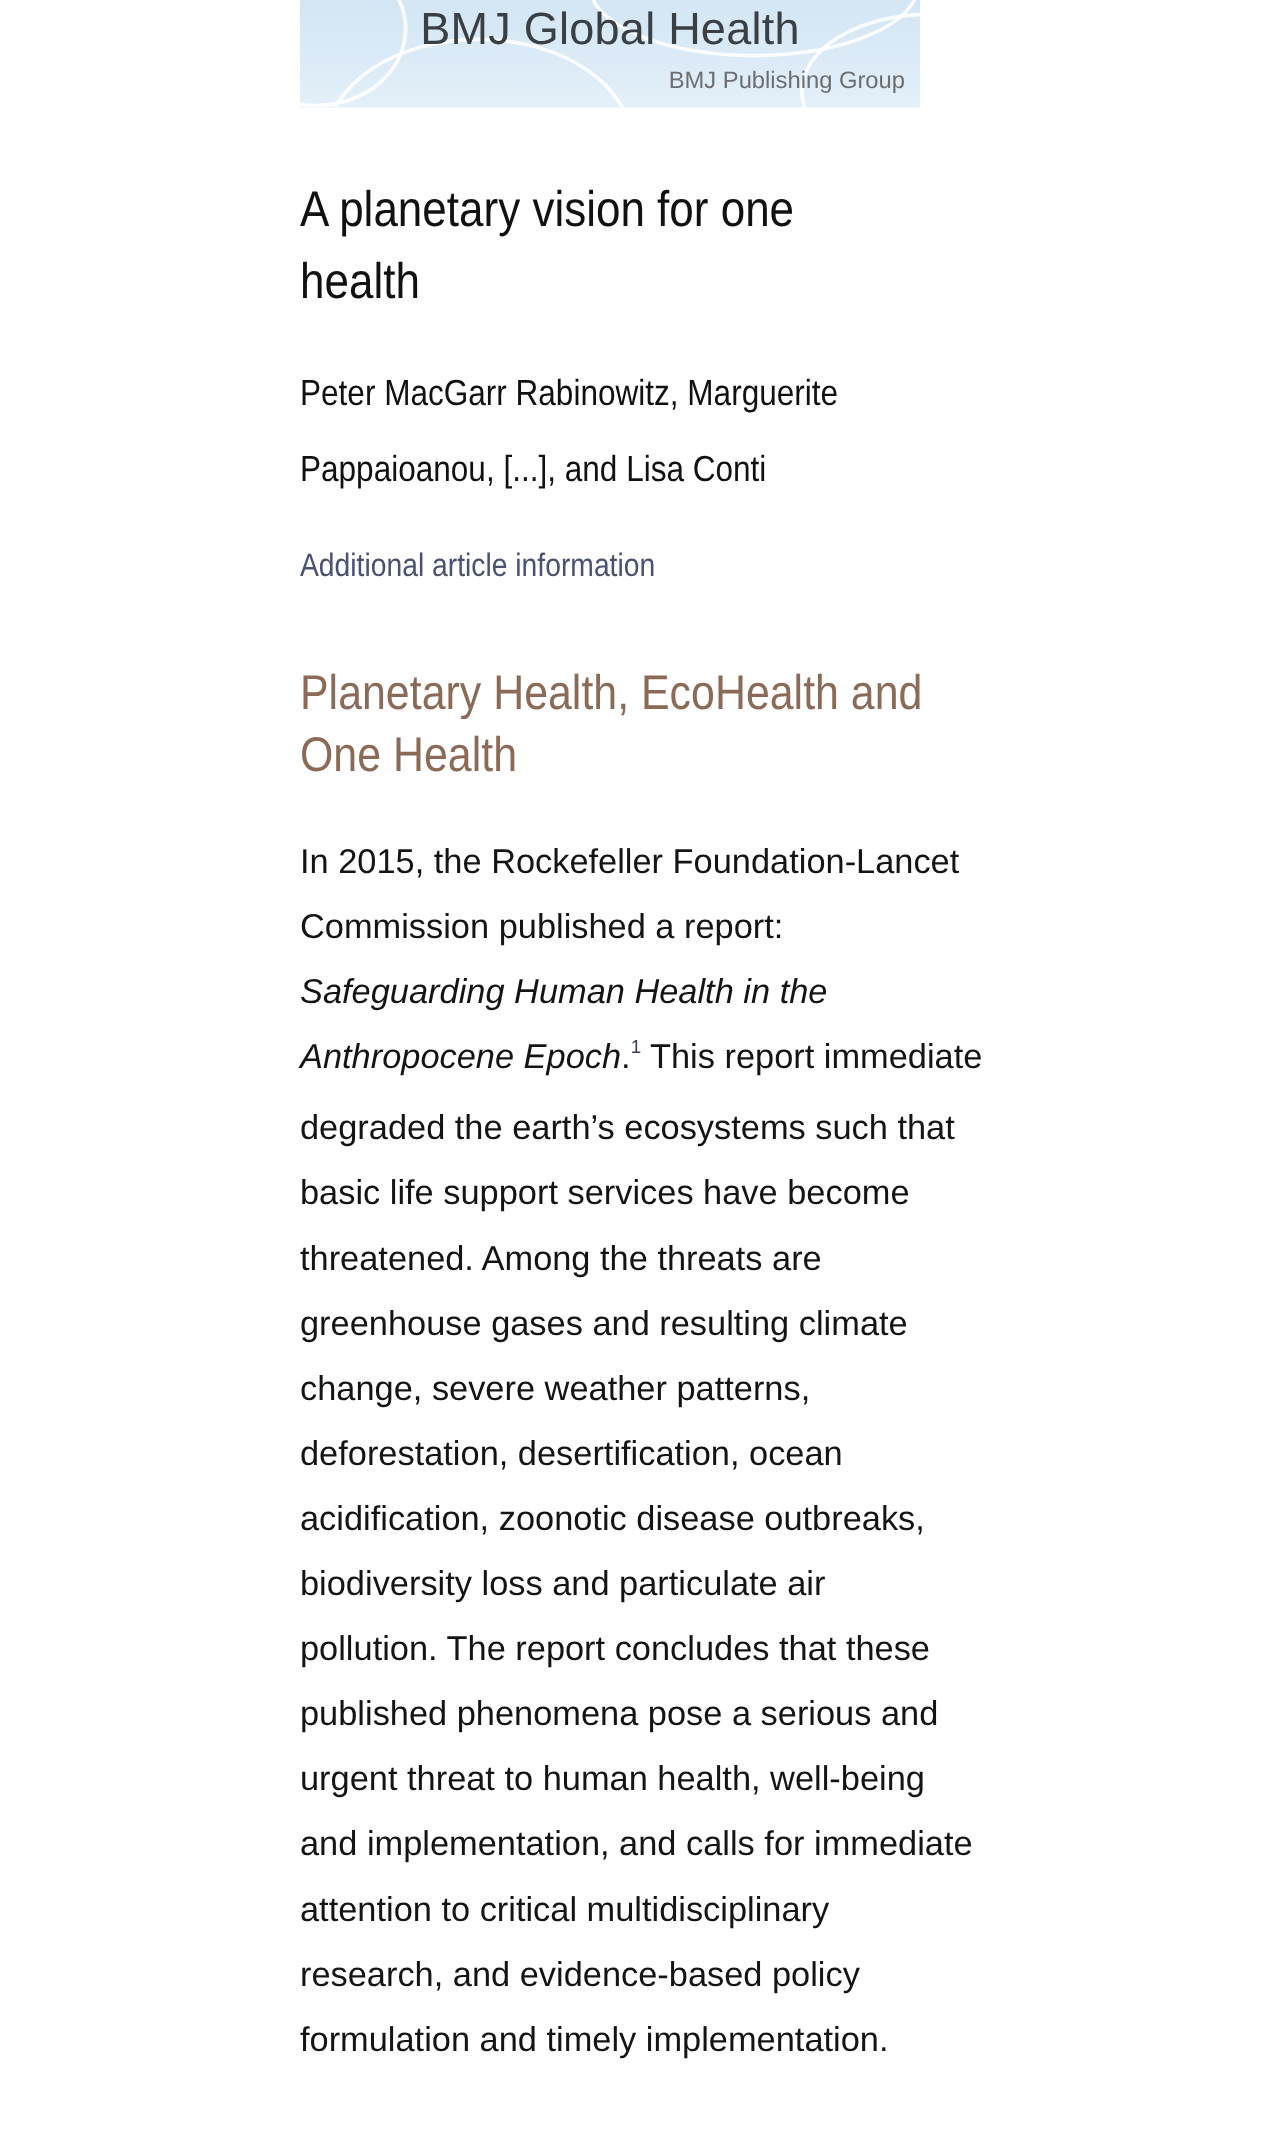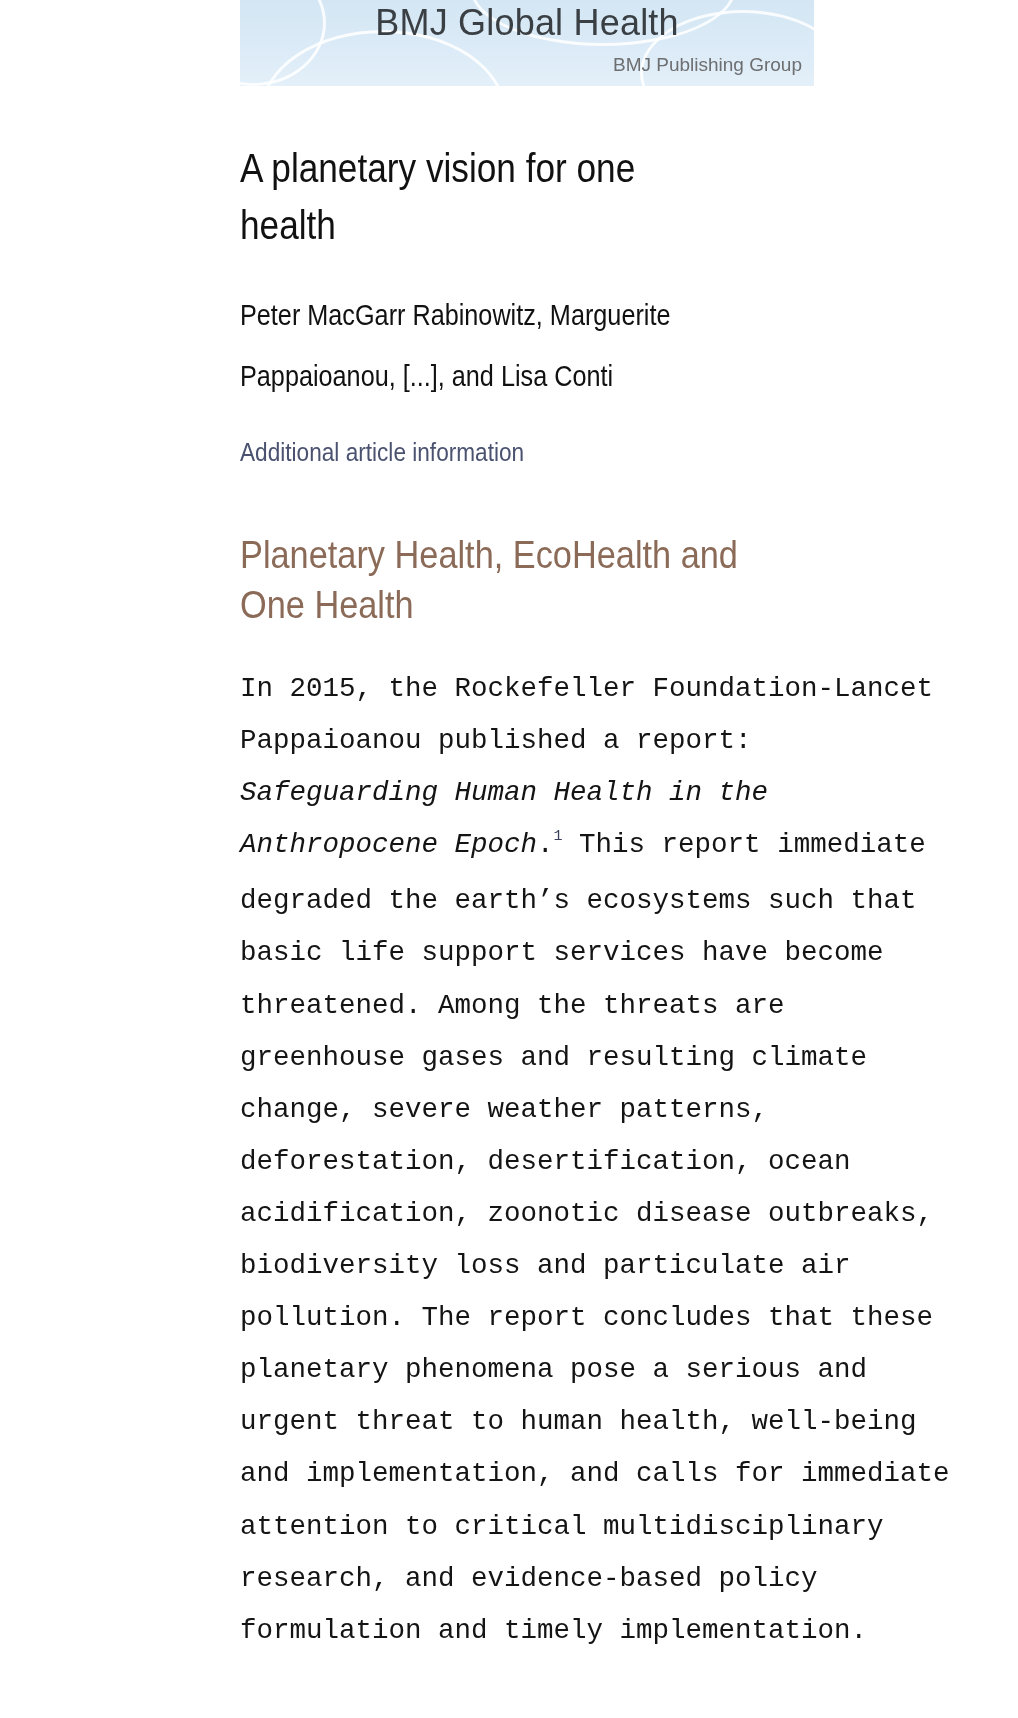--- a/index.html
+++ b/index.html
@@ -1,21 +1,20 @@
 <!DOCTYPE html>
 <html><head>
 <meta charset="utf-8">
 <style>
   html, body { margin: 0; padding: 0; background: #ffffff; }
   body { width: 1018px; height: 1718px; position: relative; overflow: hidden; }
   .banner {
-    position: absolute; left: 240px; top: 0; width: 540px; height: 86px;
+    position: absolute; left: 240px; top: 0; width: 496px; height: 86px;
     background: linear-gradient(180deg, #d4e6f4 0%, #dcebf7 60%, #e4f0f9 100%);
     overflow: hidden;
-    padding-left: 34px;
   }
   .cloud { position: absolute; border: 3px solid rgba(255,255,255,0.85); border-radius: 50%; }
   .banner-title {
     position: absolute; left: 0; right: 0; top: 2px; text-align: center;
     font-family: "Liberation Sans", sans-serif; font-size: 36px; color: #3a3f44;
     letter-spacing: 0.2px;
   }
   .banner-sub {
     position: absolute; right: 12px; top: 54px;
     font-family: "Liberation Sans", sans-serif; font-size: 19px; color: #6d6e70;
@@ -37,21 +36,21 @@
     font-family: "Liberation Sans", sans-serif; font-size: 26px; color: #4a5270;
     transform: scaleX(0.87); transform-origin: left top; white-space: nowrap; cursor: pointer;
   }
   .section-heading {
     position: absolute; top: 530px; left: 0;
     font-family: "Liberation Sans", sans-serif; font-size: 39px; line-height: 50px;
     color: #8b6b58; transform: scaleX(0.88); transform-origin: left top; white-space: nowrap;
   }
   .body-text {
     position: absolute; top: 663px; left: 0;
-    font-family: Liberation Mono, monospace; font-size: 27.5px; line-height: 52.1px;
+    font-family: Liberation Sans, sans-serif; font-size: 27.5px; line-height: 52.1px;
     color: #141414; white-space: nowrap;
   }
   .body-text em { font-style: italic; }
   .body-text sup { font-size: 15px; vertical-align: 0; position: relative; top: -12px; color: #3a3f5a; cursor: pointer; }
 </style>
 </head>
 <body>
 
 <div class="banner">
   <div class="cloud" style="left:-60px; top:-40px; width:140px; height:120px;"></div>
@@ -75,32 +74,32 @@
 
   <a class="article-info">Additional article information</a>
 
   <h2 class="section-heading" style="margin:0;font-weight:normal;">
     <span>Planetary Health, EcoHealth and</span>
     <span>One Health</span>
   </h2>
 
   <div class="body-text">
     <span class="line">In 2015, the Rockefeller Foundation-Lancet</span>
-    <span class="line">Pappaioanou published a report:</span>
+    <span class="line">Commission published a report:</span>
     <span class="line"><em>Safeguarding Human Health in the</em></span>
     <span class="line"><em>Anthropocene Epoch</em><span>.</span><sup>1</sup><span style="white-space:pre;"> This report immediate</span></span>
     <span class="line">degraded the earth’s ecosystems such that</span>
     <span class="line">basic life support services have become</span>
     <span class="line">threatened. Among the threats are</span>
     <span class="line">greenhouse gases and resulting climate</span>
     <span class="line">change, severe weather patterns,</span>
     <span class="line">deforestation, desertification, ocean</span>
     <span class="line">acidification, zoonotic disease outbreaks,</span>
     <span class="line">biodiversity loss and particulate air</span>
     <span class="line">pollution. The report concludes that these</span>
-    <span class="line">planetary phenomena pose a serious and</span>
+    <span class="line">published phenomena pose a serious and</span>
     <span class="line">urgent threat to human health, well-being</span>
     <span class="line">and implementation, and calls for immediate</span>
     <span class="line">attention to critical multidisciplinary</span>
     <span class="line">research, and evidence-based policy</span>
     <span class="line">formulation and timely implementation.</span>
   </div>
 </div>
 
 </body></html>

